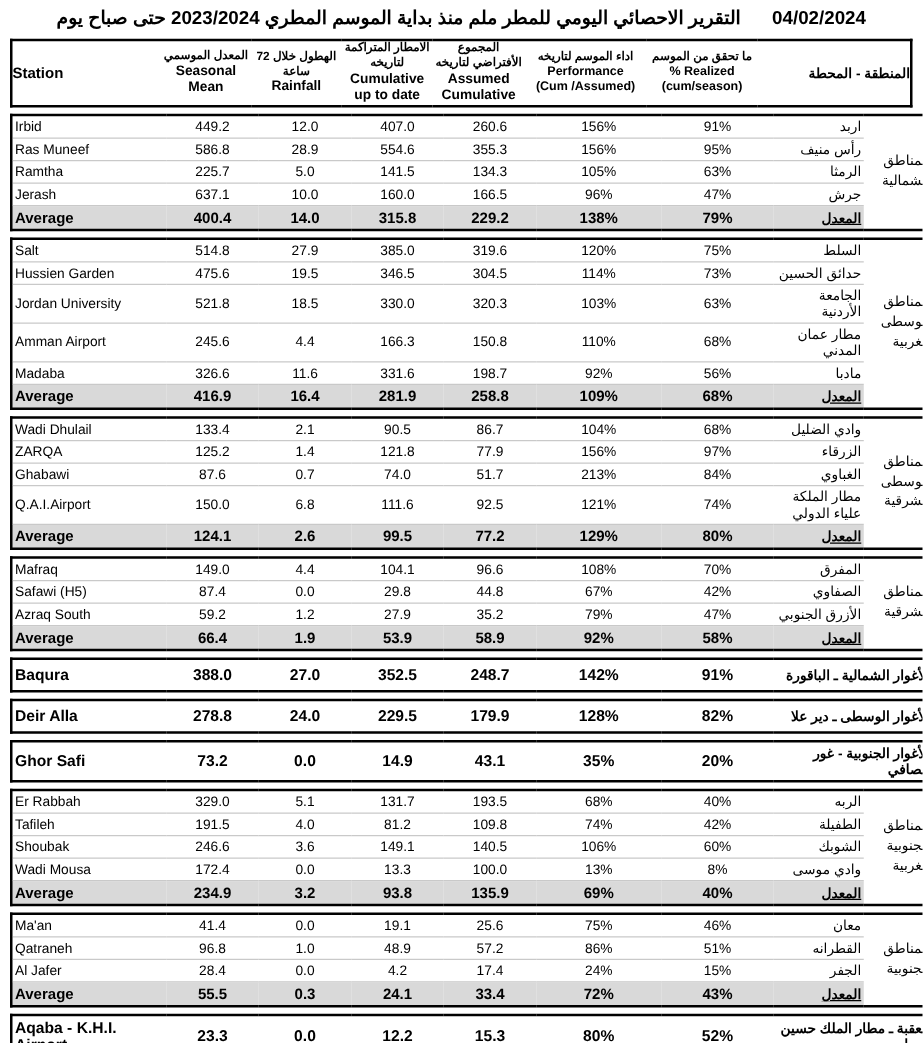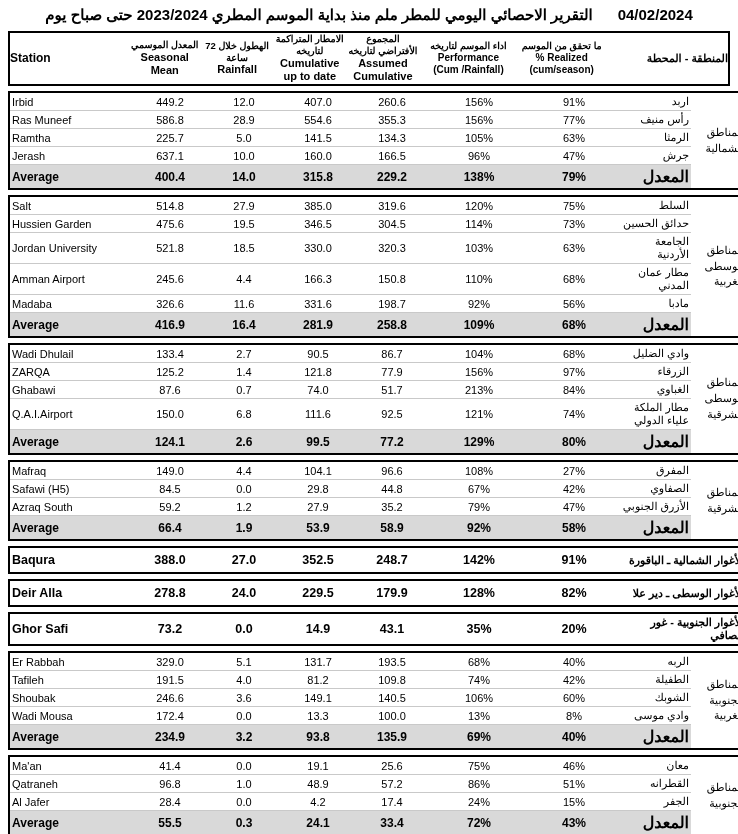--- a/index.html
+++ b/index.html
@@ -95,21 +95,21 @@
     border-bottom: none !important;
   }
 
   tr.avg-row td {
     background: #d9d9d9;
     font-weight: bold;
     font-size: 12px;
     border-top: 1px solid #8a8a8a;
     border-bottom: none;
   }
-  tr.avg-row td.c-region { font-weight: bold; font-size: 16px; }
+  tr.avg-row td.c-region { font-weight: bold; font-size: 11px; text-decoration: underline; }
 
   tr.single-row td {
     font-weight: bold;
     font-size: 12.5px;
     height: 26px;
   }
   tr.single-row td.c-region { font-size: 11px; }
 
   .last-table { margin-bottom: 4px; }
 </style>
@@ -143,21 +143,21 @@
       <div class="en">up to date</div>
     </td>
     <td class="colhead" style="width:74px">
       <div class="ar">المجموع الأفتراضي لتاريخه</div>
       <div class="en">Assumed</div>
       <div class="en">Cumulative</div>
     </td>
     <td class="colhead" style="width:100px">
       <div class="ar">اداء الموسم لتاريخه</div>
       <div class="en2">Performance</div>
-      <div class="en2">(Cum /Rainfall)</div>
+      <div class="en2">(Cum /Assumed)</div>
     </td>
     <td class="colhead" style="width:90px">
       <div class="ar">ما تحقق من الموسم</div>
       <div class="en2">% Realized</div>
       <div class="en2">(cum/season)</div>
     </td>
     <td class="region-head">المنطقة - المحطة</td>
   </tr>
 </tbody>
   </table>
@@ -176,21 +176,21 @@
           <td class="c-region" style="width:72px">اربد</td>
           <td class="c-region region-cell" style="width:56px" rowspan="5">المناطق<br>الشمالية</td>
         </tr>
         <tr>
           <td class="c-station">Ras Muneef</td>
           <td class="c-num">586.8</td>
           <td class="c-num">28.9</td>
           <td class="c-num">554.6</td>
           <td class="c-num">355.3</td>
           <td class="c-pct" style="width:100px">156%</td>
-          <td class="c-pct" style="width:90px">77%</td>
+          <td class="c-pct" style="width:90px">95%</td>
           <td class="c-region" style="width:72px">رأس منيف</td>
         </tr>
         <tr>
           <td class="c-station">Ramtha</td>
           <td class="c-num">225.7</td>
           <td class="c-num">5.0</td>
           <td class="c-num">141.5</td>
           <td class="c-num">134.3</td>
           <td class="c-pct" style="width:100px">105%</td>
           <td class="c-pct" style="width:90px">63%</td>
@@ -281,21 +281,21 @@
           <td class="c-pct" style="width:90px">68%</td>
           <td class="c-region" style="width:72px">المعدل</td>
         </tr>
       </tbody>
     </table>
     <table class="grp">
       <tbody>
         <tr>
           <td class="c-station">Wadi Dhulail</td>
           <td class="c-num">133.4</td>
-          <td class="c-num">2.7</td>
+          <td class="c-num">2.1</td>
           <td class="c-num">90.5</td>
           <td class="c-num">86.7</td>
           <td class="c-pct" style="width:100px">104%</td>
           <td class="c-pct" style="width:90px">68%</td>
           <td class="c-region" style="width:72px">وادي الضليل</td>
           <td class="c-region region-cell" style="width:56px" rowspan="5">المناطق<br>الوسطى<br>الشرقية</td>
         </tr>
         <tr>
           <td class="c-station">ZARQA</td>
           <td class="c-num">125.2</td>
@@ -340,27 +340,27 @@
     </table>
     <table class="grp">
       <tbody>
         <tr>
           <td class="c-station">Mafraq</td>
           <td class="c-num">149.0</td>
           <td class="c-num">4.4</td>
           <td class="c-num">104.1</td>
           <td class="c-num">96.6</td>
           <td class="c-pct" style="width:100px">108%</td>
-          <td class="c-pct" style="width:90px">27%</td>
+          <td class="c-pct" style="width:90px">70%</td>
           <td class="c-region" style="width:72px">المفرق</td>
           <td class="c-region region-cell" style="width:56px" rowspan="4">المناطق<br>الشرقية</td>
         </tr>
         <tr>
           <td class="c-station">Safawi (H5)</td>
-          <td class="c-num">84.5</td>
+          <td class="c-num">87.4</td>
           <td class="c-num">0.0</td>
           <td class="c-num">29.8</td>
           <td class="c-num">44.8</td>
           <td class="c-pct" style="width:100px">67%</td>
           <td class="c-pct" style="width:90px">42%</td>
           <td class="c-region" style="width:72px">الصفاوي</td>
         </tr>
         <tr>
           <td class="c-station">Azraq South</td>
           <td class="c-num">59.2</td>

